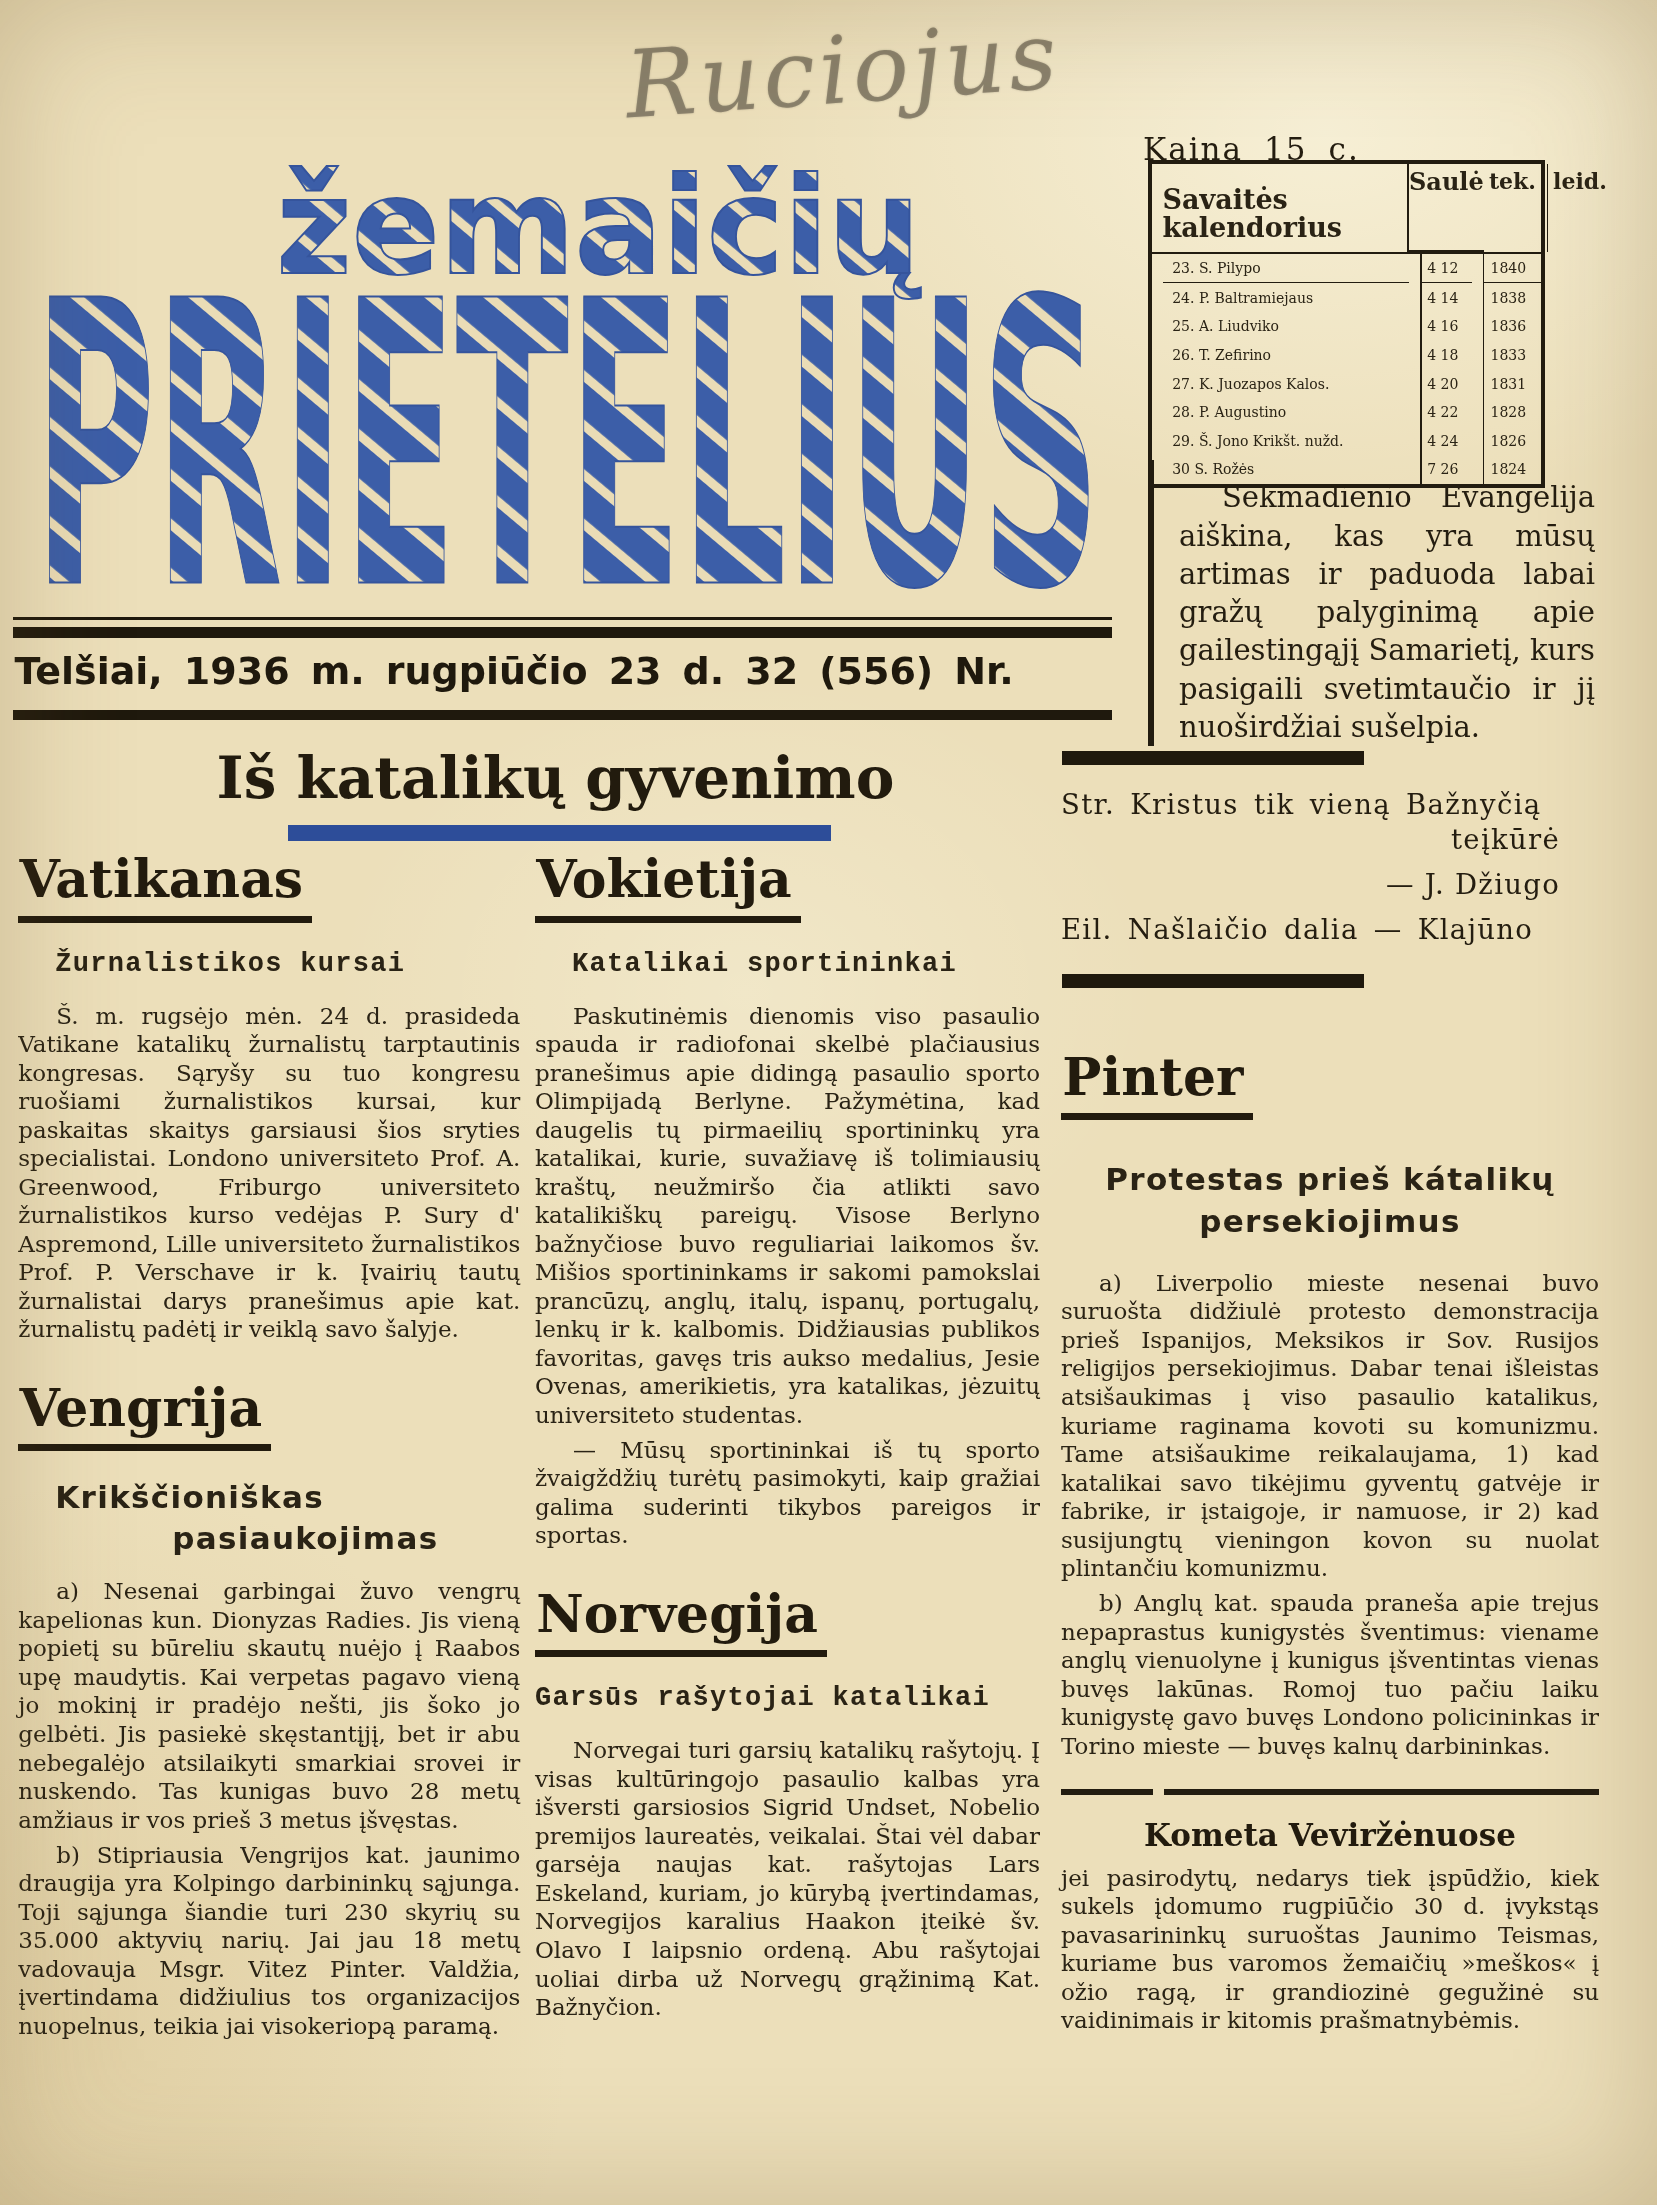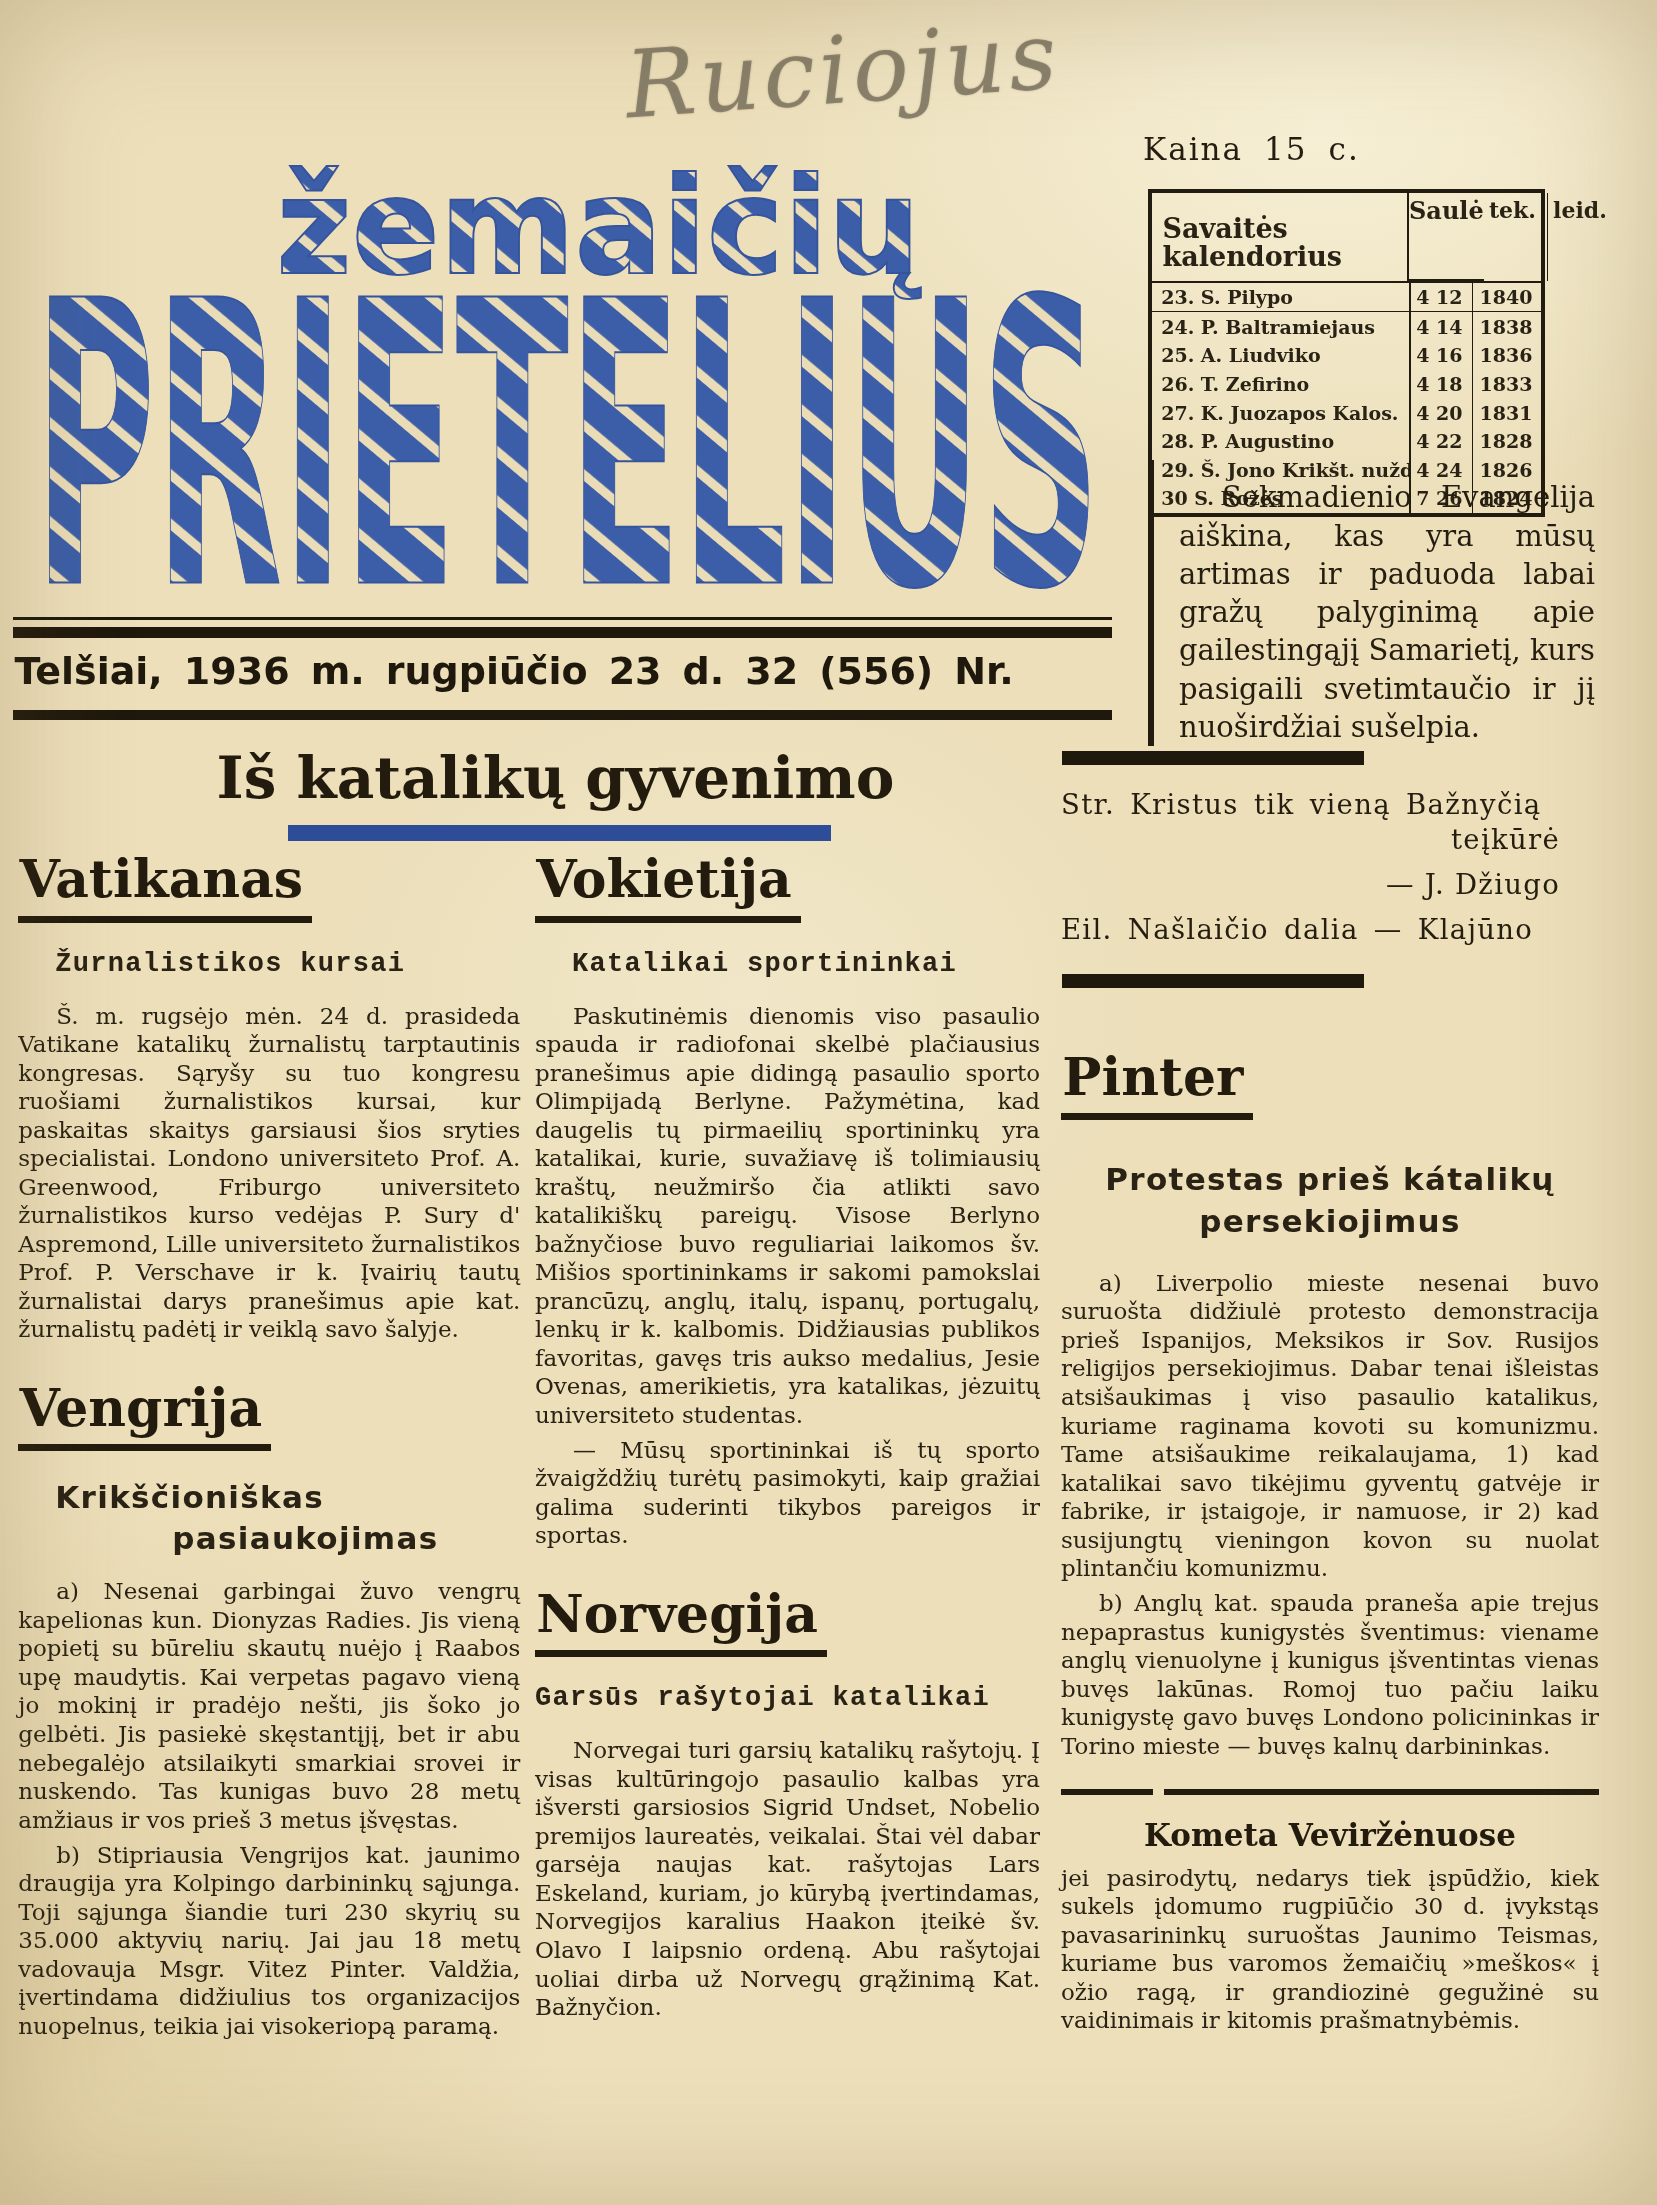--- a/index.html
+++ b/index.html
@@ -37,43 +37,43 @@
   .mh1,.mh2{font-family:"DejaVu Sans", sans-serif;font-weight:bold;
     fill:url(#bluestripe);stroke:#35549c;stroke-width:3px;}
 
   .price{
     position:absolute;left:1143px;top:131px;
     font-size:31px;letter-spacing:2px;word-spacing:9.2px;color:#241d10;
   }
 
   
   .cal{
-    position:absolute;left:1148px;top:189px;width:397px;
+    position:absolute;left:1148px;top:160px;width:397px;
     border:4.6px solid #221c10;background:transparent;box-sizing:border-box;
   }
   .cal-grid{display:grid;grid-template-columns:1fr 63px 69px;}
   .cal-title{
     grid-column:1;grid-row:1;
     border-right:2px solid #221c10;border-bottom:2px solid #221c10;
     font-weight:bold;font-size:27px;line-height:1.05;
     padding:22px 3.9px 9.2px 10.5px;
   }
   .cal-sun{grid-column:2 / 4;grid-row:1;border-bottom:2px solid #221c10;
     display:flex;}
   .cal-sun-t{
     text-align:center;font-weight:bold;font-size:24px;
     border-bottom:2px solid #221c10;padding:2.6px 0 1.3px 0;
   }
   .cal-sun-sub{display:flex;flex:1;font-weight:bold;font-size:22px;}
   .cal-sun-sub span{display:block;padding:3.9px 0 1.3px 5.2px;}
   .cal-tek-l{width:58px;}
   .cal-leid-l{flex:1;border-left:1.3px solid #221c10;}
   .c-day,.c-tek,.c-leid{
-    font-weight:bold;font-size:19px;line-height:26px;
-    white-space:nowrap;overflow:hidden;
+    font-weight:normal;font-size:14px;line-height:26px;
+    white-space:nowrap;overflow:hidden;margin-left:11px;
   }
   .c-day{padding:1.3px 0 1.3px 9.2px;}
   .c-tek{border-left:2px solid #221c10;padding:1.3px 0 1.3px 5.2px;}
   .c-leid{border-left:1.3px solid #221c10;padding:1.3px 0 1.3px 6.5px;}
   .sep{border-bottom:1.3px solid #221c10;}
 
   
   .evangelija{
     position:absolute;left:1148px;top:460px;width:416px;
     border-left:6.5px solid #221c10;

